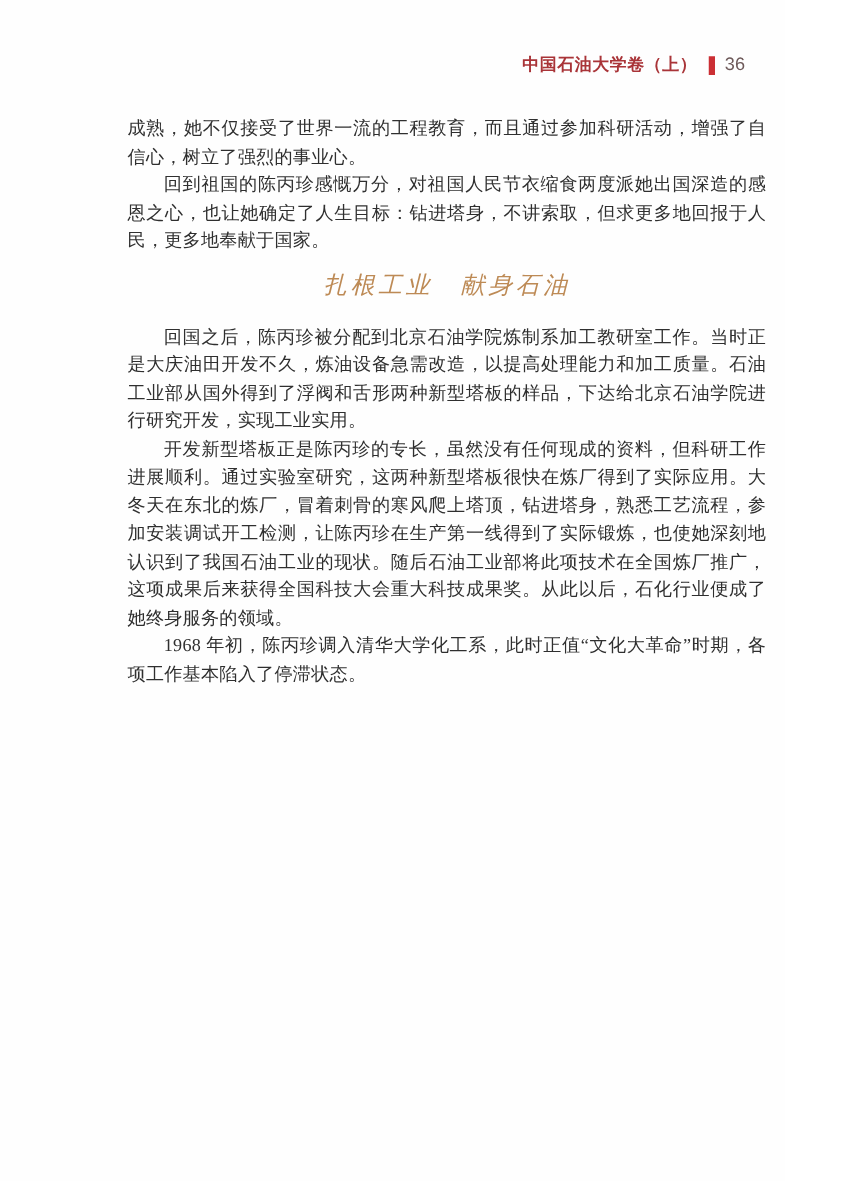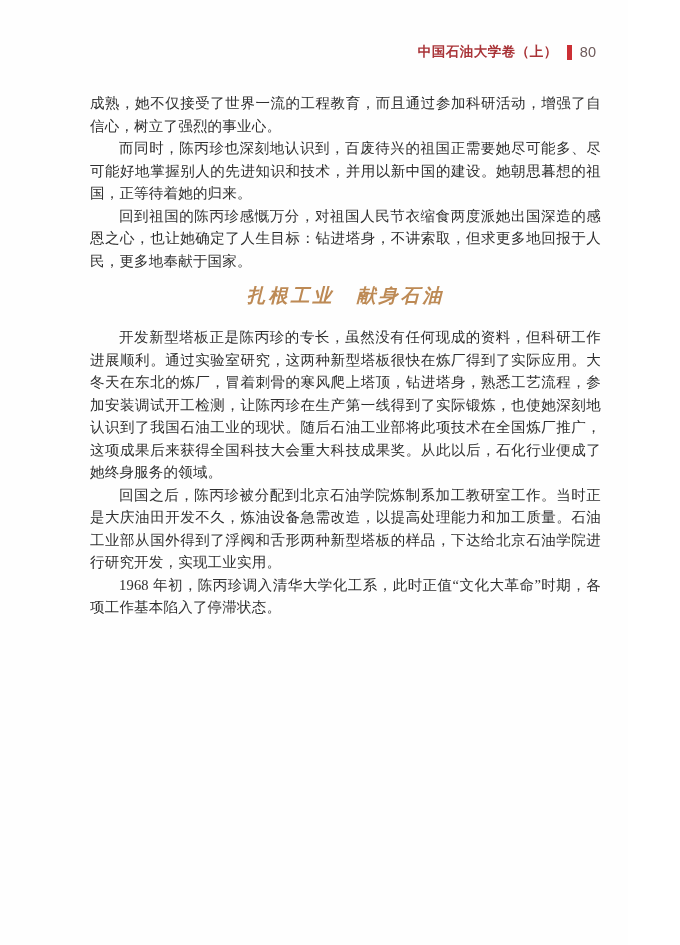--- a/index.html
+++ b/index.html
@@ -42,63 +42,62 @@
   }
   .header-pagenum {
     font-family: "Liberation Sans", sans-serif;
     font-size: 14.5px;
     color: #6e5a5a;
     line-height: 20px;
   }
   .page-body {
     position: absolute;
     top: 92px;
-    left: 90px;
+    left: 102px;
     width: 511px;
   }
   .para {
     margin: 0;
     font-size: 14.5px;
     line-height: 22.5px;
     color: #2f2f2f;
     text-align: justify;
     text-align-last: left;
     letter-spacing: 0.2px;
   }
   .para.indent {
     text-indent: 2em;
   }
   .section-heading {
     margin: 10px 0 18px 0;
     text-align: center;
     font-family: "DejaVu Serif", serif;
     font-style: italic;
-    font-weight: bold;
+    font-weight: normal;
     font-size: 19px;
     line-height: 26px;
     letter-spacing: 3px;
     color: #bd8a55;
   }
 </style>
 </head>
 <body>
 
 <div class="page">
 
   <div class="page-header">
     <span class="header-title">中国石油大学卷（上）</span>
     <span class="header-bar"></span>
-    <span class="header-pagenum">80</span>
+    <span class="header-pagenum">36</span>
   </div>
 
   <div class="page-body">
     <p class="para">成熟，她不仅接受了世界一流的工程教育，而且通过参加科研活动，增强了自信心，树立了强烈的事业心。</p>
-    <p class="para indent">而同时，陈丙珍也深刻地认识到，百废待兴的祖国正需要她尽可能多、尽可能好地掌握别人的先进知识和技术，并用以新中国的建设。她朝思暮想的祖国，正等待着她的归来。</p>
     <p class="para indent">回到祖国的陈丙珍感慨万分，对祖国人民节衣缩食两度派她出国深造的感恩之心，也让她确定了人生目标：钻进塔身，不讲索取，但求更多地回报于人民，更多地奉献于国家。</p>
 
     <div class="section-heading">扎根工业　献身石油</div>
 
+    <p class="para indent">回国之后，陈丙珍被分配到北京石油学院炼制系加工教研室工作。当时正是大庆油田开发不久，炼油设备急需改造，以提高处理能力和加工质量。石油工业部从国外得到了浮阀和舌形两种新型塔板的样品，下达给北京石油学院进行研究开发，实现工业实用。</p>
     <p class="para indent">开发新型塔板正是陈丙珍的专长，虽然没有任何现成的资料，但科研工作进展顺利。通过实验室研究，这两种新型塔板很快在炼厂得到了实际应用。大冬天在东北的炼厂，冒着刺骨的寒风爬上塔顶，钻进塔身，熟悉工艺流程，参加安装调试开工检测，让陈丙珍在生产第一线得到了实际锻炼，也使她深刻地认识到了我国石油工业的现状。随后石油工业部将此项技术在全国炼厂推广，这项成果后来获得全国科技大会重大科技成果奖。从此以后，石化行业便成了她终身服务的领域。</p>
-    <p class="para indent">回国之后，陈丙珍被分配到北京石油学院炼制系加工教研室工作。当时正是大庆油田开发不久，炼油设备急需改造，以提高处理能力和加工质量。石油工业部从国外得到了浮阀和舌形两种新型塔板的样品，下达给北京石油学院进行研究开发，实现工业实用。</p>
     <p class="para indent">1968 年初，陈丙珍调入清华大学化工系，此时正值“文化大革命”时期，各项工作基本陷入了停滞状态。</p>
   </div>
 
 </div>
 
 </body></html>

